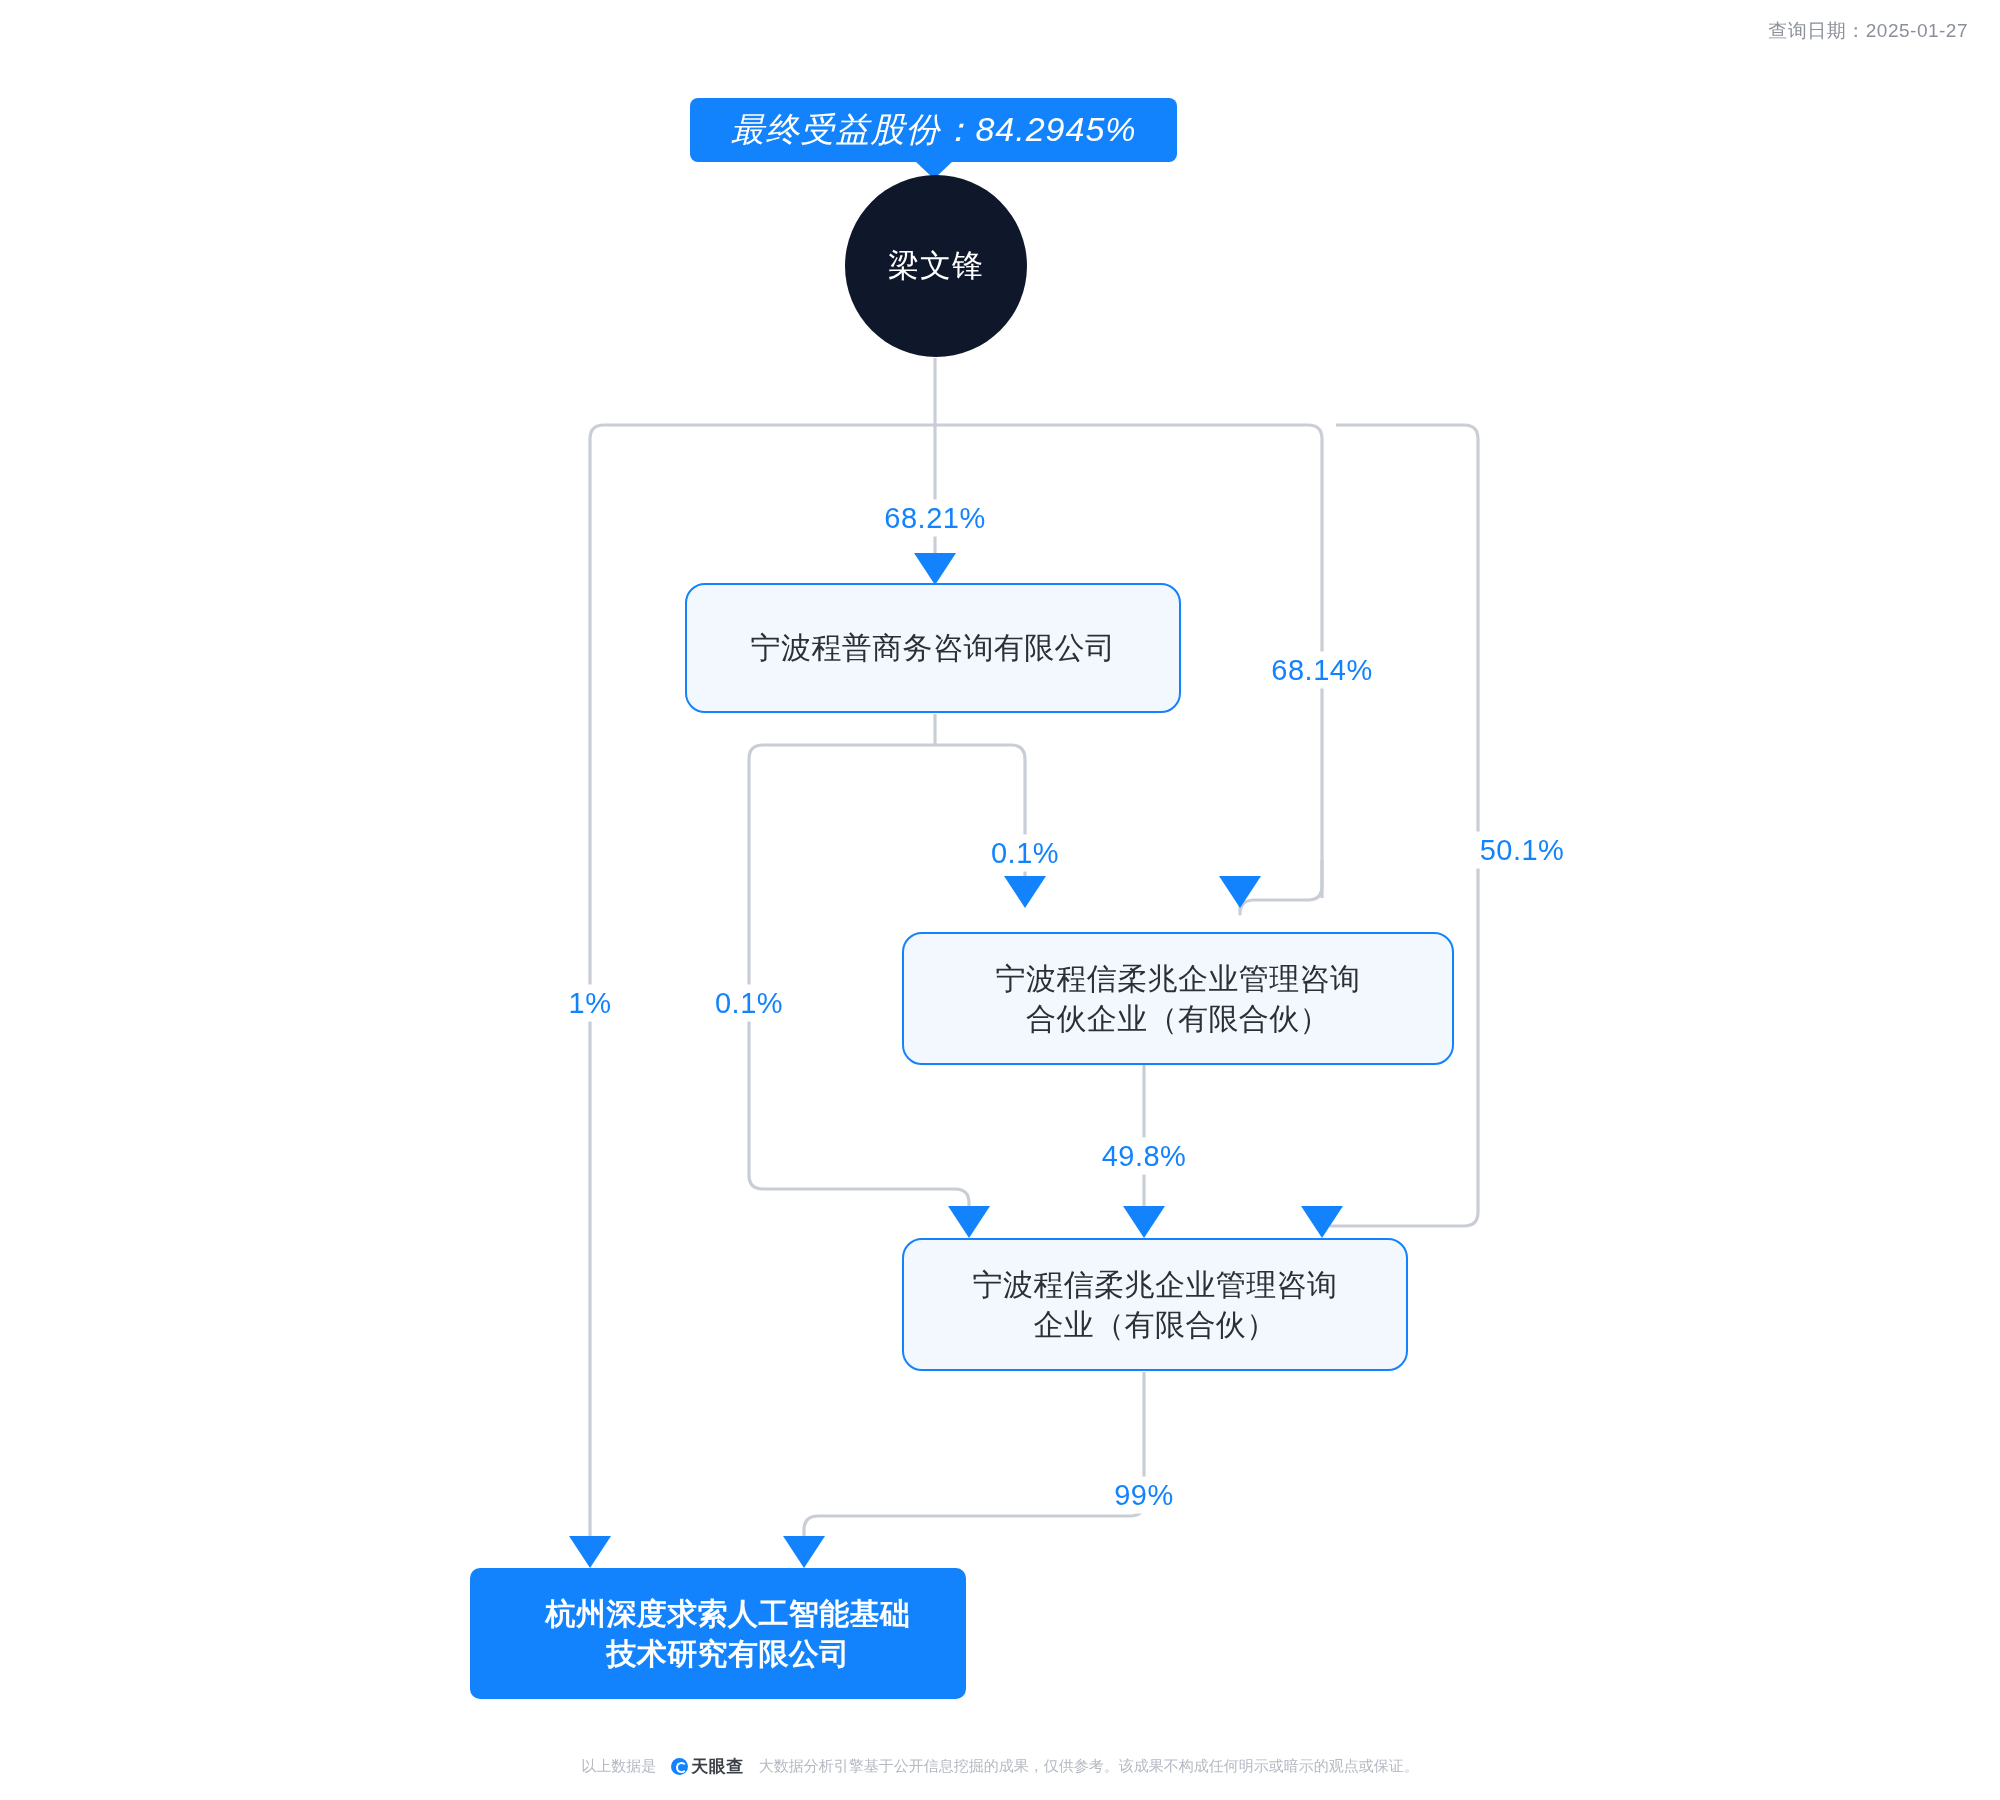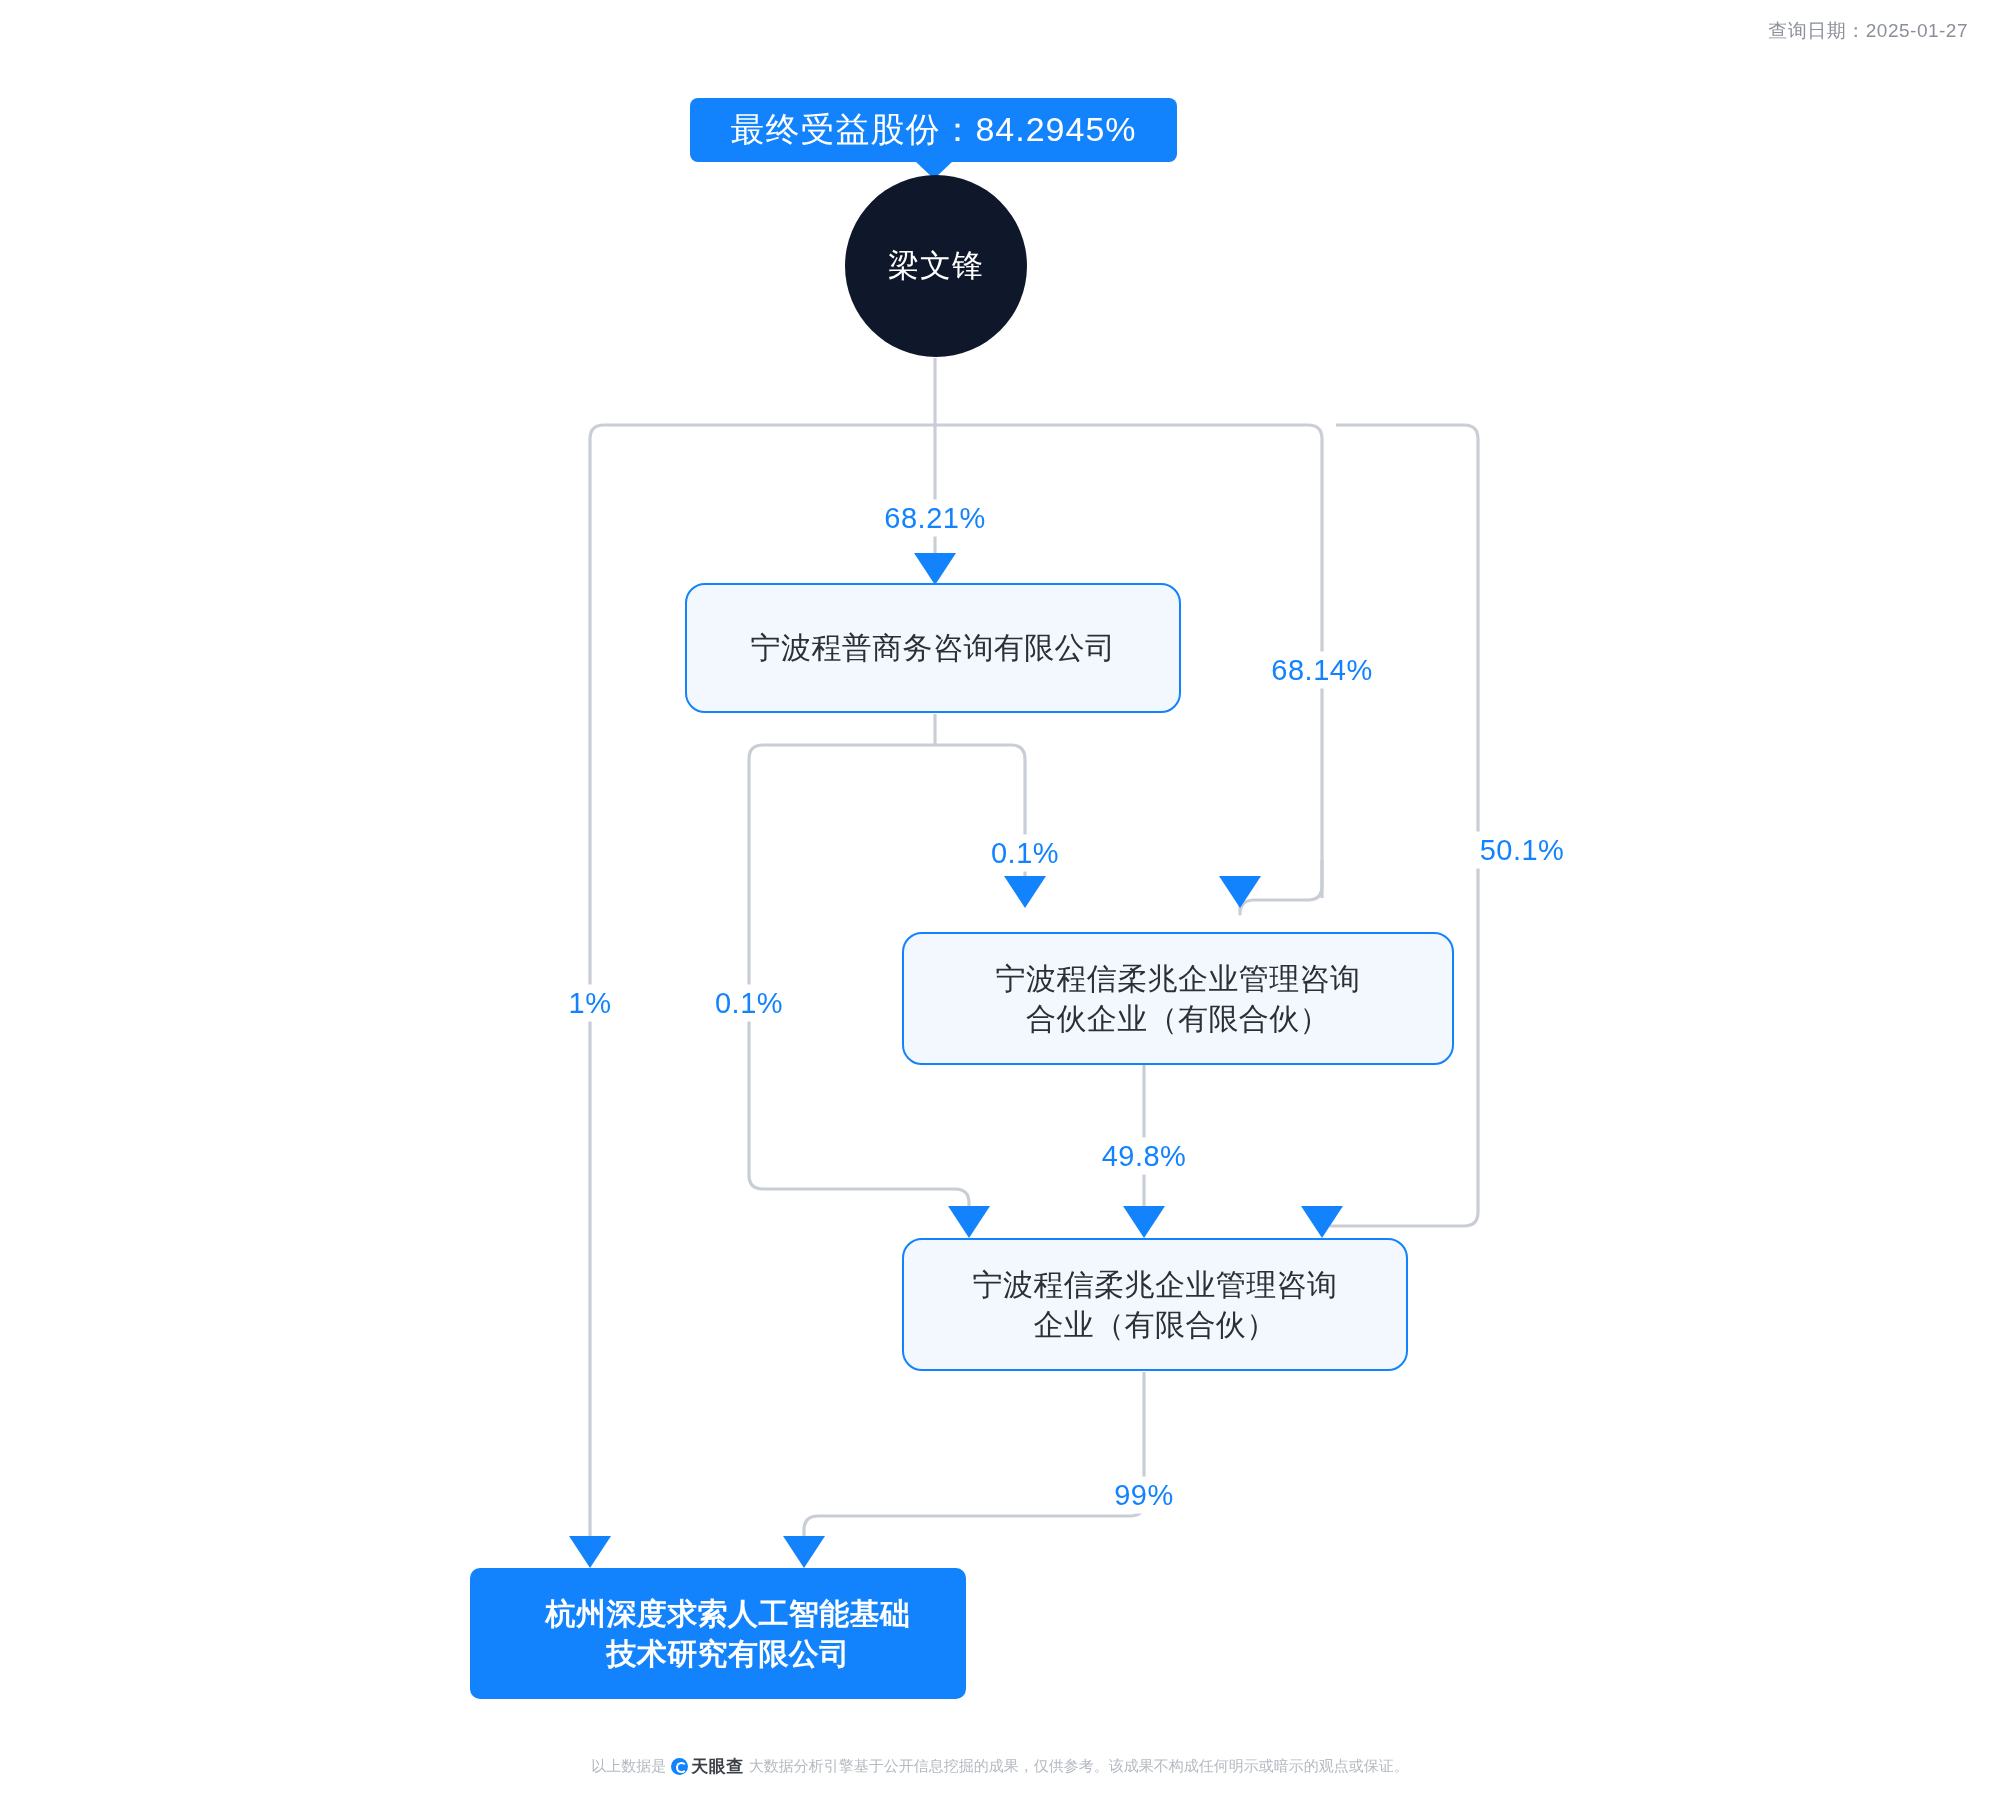--- a/index.html
+++ b/index.html
@@ -60,20 +60,21 @@
   }
 
   .banner {
     background: #1283fd;
     border-radius: 8px;
     color: #ffffff;
     font-size: 34px;
     letter-spacing: 1px;
     padding: 0 22px;
     white-space: nowrap;
+    font-style: italic;
   }
   .banner-tail {
     position: absolute;
     left: 50%;
     bottom: -17px;
     transform: translateX(-50%);
     width: 0;
     height: 0;
     border-left: 19px solid transparent;
     border-right: 19px solid transparent;
@@ -125,21 +126,21 @@
 
   
   .footer {
     position: absolute;
     left: 0;
     right: 0;
     bottom: 22px;
     display: flex;
     align-items: center;
     justify-content: center;
-    gap: 2px;
+    gap: 12px;
     font-size: 15px;
     color: #b4b9c2;
     white-space: nowrap;
     text-align: center;
   }
   .footer .brand {
     display: inline-flex;
     align-items: center;
     gap: 3px;
     margin: 0 3px;

